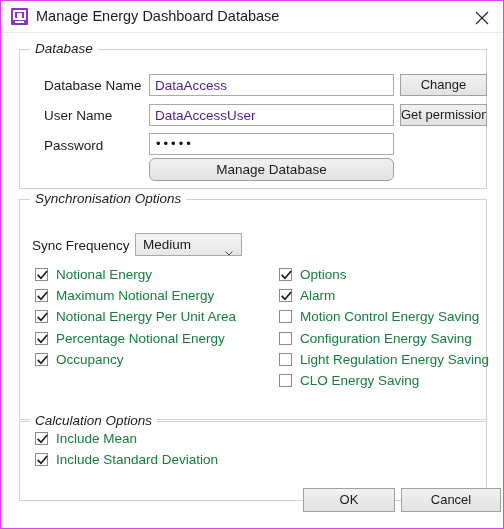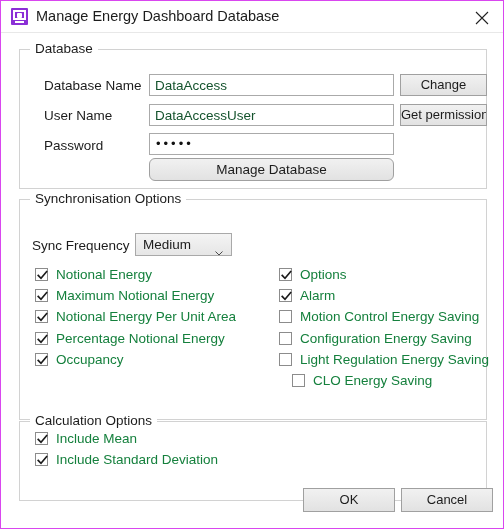--- a/index.html
+++ b/index.html
@@ -84,41 +84,42 @@
   }
   .group > .legend {
     position: absolute;
     top: -9px;
     left: 10px;
     background: #ffffff;
     padding: 0 5px;
     font-size: 13.5px;
     color: #1c1c1c;
     white-space: nowrap;
+    font-style: italic;
   }
 
   #grp-database { left: 18px; top: 48px; width: 468px; height: 140px; }
   #grp-sync     { left: 18px; top: 198px; width: 468px; height: 221px; text-align: center; }
   #grp-calc     { left: 18px; top: 400px; width: 468px; height: 80px; margin-top: 20px; }
 
   
   .form-label {
     position: absolute;
     font-size: 13.5px;
     color: #1c1c1c;
     white-space: nowrap;
   }
   .text-input {
     position: absolute;
     box-sizing: border-box;
     border: 1px solid #aaaaaa;
     background: #ffffff;
     font-family: "Liberation Sans", sans-serif;
     font-size: 13.5px;
-    color: #14532d;
+    color: #4c1d95;
     padding: 0 5px;
     height: 22px;
     line-height: 20px;
     outline: none;
   }
   .pw-dots {
     position: absolute;
     box-sizing: border-box;
     border: 1px solid #aaaaaa;
     background: #ffffff;
@@ -145,21 +146,21 @@
     white-space: nowrap;
     overflow: hidden;
     cursor: default;
   }
   .btn.wide { font-size: 13.5px; border-radius: 6px; }
 
   
   #sync-freq-combo {
     position: absolute;
     left: 134px; top: 232px;
-    width: 97px; height: 23px;
+    width: 107px; height: 23px;
     box-sizing: border-box;
     border: 1px solid #a9a9a9;
     background: linear-gradient(#f4f4f4, #e6e6e6);
     cursor: default;
   }
   #sync-freq-combo .value {
     position: absolute;
     left: 7px; top: 2px;
     font-size: 13.5px;
     color: #1c1c1c;
@@ -191,21 +192,21 @@
   .cb-box svg { position: absolute; left: 0; top: 0; display:block; }
   .cb-label {
     font-size: 13.5px;
     color: #15803d;
     margin-left: 8px;
     line-height: 17px;
   }
 
   
   #btn-ok     { left: 302px; top: 487px; width: 92px; height: 24px; line-height: 22px; }
-  #btn-cancel { left: 400px; top: 487px; width: 92px; height: 24px; line-height: 22px; }
+  #btn-cancel { left: 400px; top: 487px; width: 100px; height: 24px; line-height: 22px; }
 </style>
 </head>
 <body>
 
 <div id="window">
 
   <div id="titlebar">
     <span id="title-icon">
       <span class="screen"></span>
       <span class="dot"></span>
@@ -314,21 +315,21 @@
         <span class="cb-label">Motion Control Energy Saving</span>
       </div>
       <div class="cb-row" style="left: 278px; top: 328.6px;">
         <span class="cb-box"></span>
         <span class="cb-label">Configuration Energy Saving</span>
       </div>
       <div class="cb-row" style="left: 278px; top: 349.8px;">
         <span class="cb-box"></span>
         <span class="cb-label">Light Regulation Energy Saving</span>
       </div>
-      <div class="cb-row" style="left: 291px; top: 371px; text-align: right;">
+      <div class="cb-row" style="left: 278px; top: 371px; text-align: right;">
         <span class="cb-box"></span>
         <span class="cb-label">CLO Energy Saving</span>
       </div>
     </div>
 
   <div class="group" id="grp-calc">
     <span class="legend">Calculation Options</span>
   </div>
   <div id="calc-col">
       <div class="cb-row" style="left: 34px; top: 429px;">

